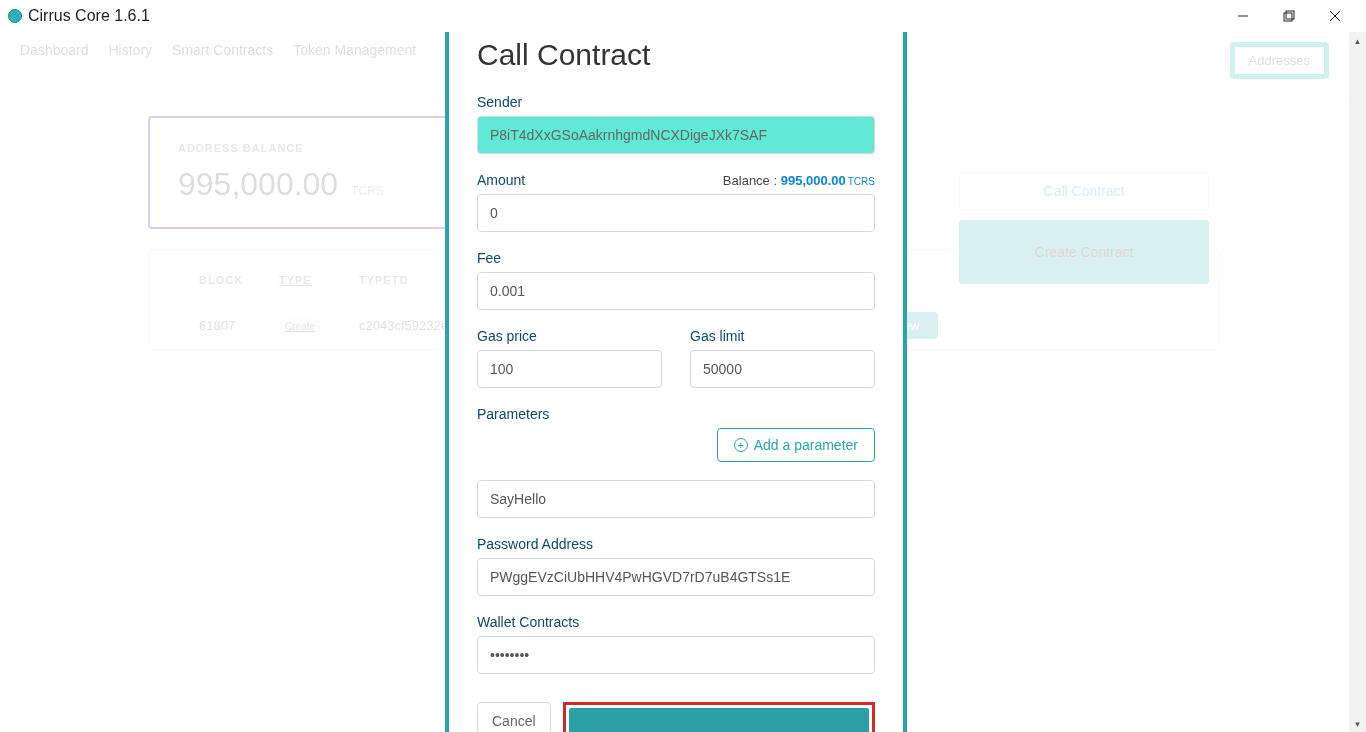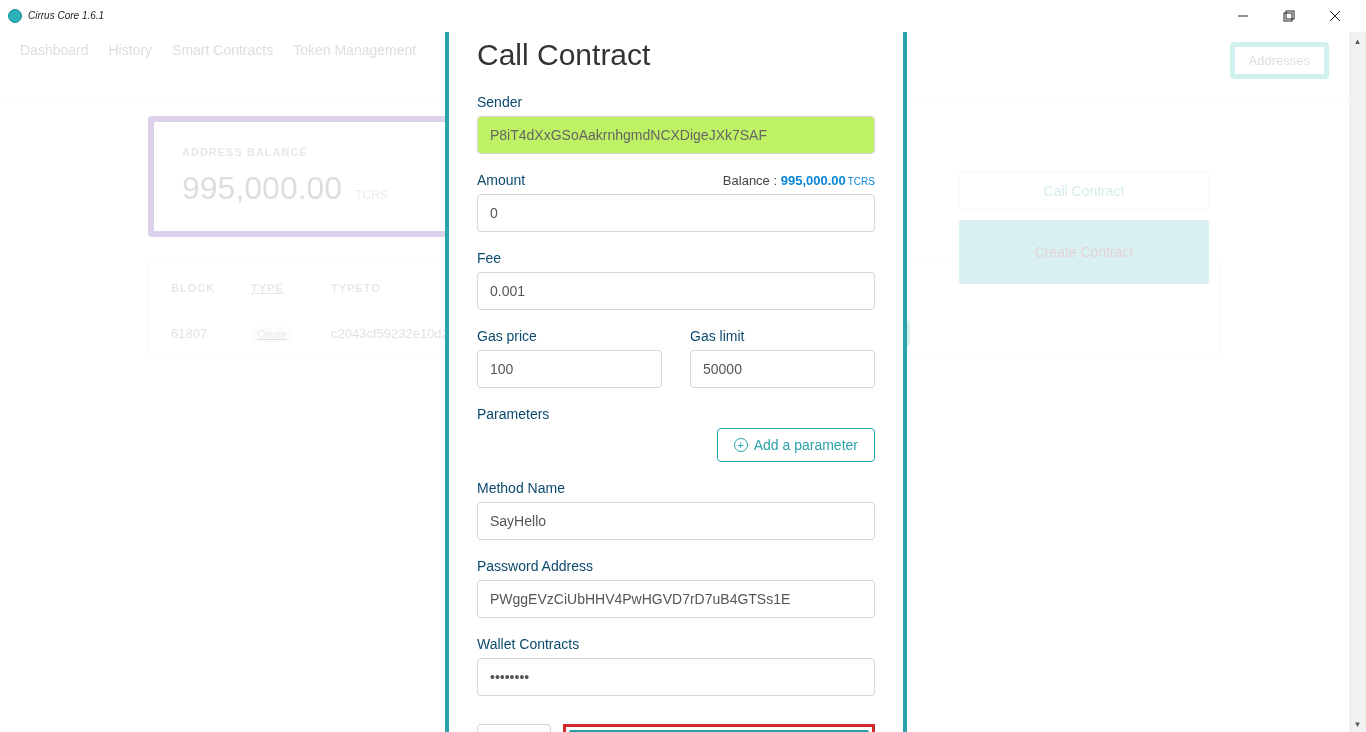--- a/index.html
+++ b/index.html
@@ -1,61 +1,61 @@
 <!DOCTYPE html>
 <html><head>
 <meta charset="utf-8">
 <style>
   * { box-sizing: border-box; margin: 0; padding: 0; }
   html, body { width: 1366px; height: 732px; font-family: "Segoe UI", Arial, sans-serif; background: #fff; overflow: hidden; }
   
   .titlebar { height: 32px; display: flex; align-items: center; padding: 0 8px; background: #fff; border-bottom: 1px solid #fff; }
   .titlebar .app-icon { width: 14px; height: 14px; border-radius: 50%; background: #2bb1b8; border:1px solid #1a8f96; margin-right: 6px; }
-  .titlebar .title { font-size: 10px; color: #222; font-style: italic; }
+  .titlebar .title { font-size: 16px; color: #222; }
   .winctrls { margin-left: auto; display: flex; }
   .winbtn { width: 46px; height: 32px; display:flex; align-items:center; justify-content:center; color:#222; font-size:14px; }
   .winbtn svg { width:12px; height:12px; stroke:#222; fill:none; stroke-width:1; }
   
   .client { position: relative; height: 700px; width: 1366px; }
   .scrolltrack { position:absolute; right:0; top:0; width:17px; height:700px; background:#f1f1f1; }
   .scrolltrack .arrow { height:17px; display:flex; align-items:center; justify-content:center; font-size:9px; color:#555; }
   .content-area { position:absolute; left:0; top:0; right:17px; bottom:0; overflow:hidden; }
   
   .bg-page { position:absolute; inset:0; filter: opacity(1); }
   .bg-overlay { position:absolute; inset:0; background: rgba(255,255,255,0.80); }
   .topnav { padding: 10px 20px; display:flex; gap:20px; align-items:flex-start; color:#555; font-size:14px; }
   .topnav .spacer { flex:1; }
   .btn-out { border:5px solid #14b8a6; padding:6px 14px; border-radius:4px; font-size:13px; }
   .divider { height:1px; background:#e8e8e8; margin:8px 0; }
   .panel { margin: 18px auto 0 148px; width: 1072px; }
-  .balance-card { border:6px solid #4c1d95; border-radius:4px; padding:24px 28px; width:560px; }
+  .balance-card { border:2px solid #4c1d95; border-radius:4px; padding:24px 28px; width:560px; }
   .balance-label { font-size:11px; letter-spacing:1px; color:#888; font-weight:600; }
   .balance-amount { font-size:32px; color:#555; font-weight:400; margin-top:12px; }
   .balance-amount .ccy { font-size:12px; color:#999; margin-left:4px; }
   .side-actions { position:absolute; right:140px; top:140px; width:250px; display:flex; flex-direction:column; gap:10px; }
   .btn-outline { border:1px solid #ddd; border-radius:3px; padding:10px; text-align:center; font-size:14px; color:#2a9fa6; background:#fff; }
   .btn-primary-dim { background:#44b5bc; color:#7f1d1d; border-radius:3px; padding:24px; text-align:center; font-size:14px; }
   .table-card { border:1px solid #e6e6e6; border-radius:4px; margin-top:20px; width:1072px; padding:0; }
   .thead { display:flex; padding:24px 22px 16px; font-size:11px; letter-spacing:1px; color:#888; font-weight:600; }
   .thead > div, .trow > div { flex:0 0 auto; }
-  .col-block{width:80px;} .col-type{width:80px;text-decoration:underline;} .col-hash{flex:1;} .col-to{width:120px;} .col-amt{width:120px; text-align:right;} .col-gas{width:120px; text-align:right;} .col-act{width:90px; text-align:right;}
+  .col-block{width:80px;margin-left:28px;} .col-type{width:80px;text-decoration:underline;} .col-hash{flex:1;} .col-to{width:120px;} .col-amt{width:120px; text-align:right;} .col-gas{width:120px; text-align:right;} .col-act{width:90px; text-align:right;}
   .trow { display:flex; align-items:center; padding:16px 22px; font-size:13px; color:#666; }
   .badge-sm { font-size:10px; padding:2px 6px; border-radius:3px; background:#eee; color:#888; }
   .btn-view { background:#44b5bc; color:#fff; border-radius:4px; padding:6px 18px; font-size:13px; }
 
   
   .modal { position:absolute; left:445px; top:-10px; width:462px; background:#fff; border-left:4px solid #2aa3ab; border-right:4px solid #2aa3ab; padding: 10px 28px 0 28px; }
   .modal h1 { font-size:30px; font-weight:400; color:#333; margin: 6px 0 22px; }
   .flabel { font-size:14px; color:#0c4a6e; margin-bottom:6px; display:block; }
   .flabel-row { display:flex; justify-content:space-between; align-items:baseline; margin-bottom:6px; }
   .bal-text { font-size:13px; color:#444; }
   .bal-text .num { color:#0a85d8; font-weight:600; }
   .bal-text .ccy2 { font-size:10px; color:#0a85d8; margin-left:2px; }
   .finput { width:100%; height:38px; border:1px solid #d6d6d6; border-radius:4px; padding:0 12px; font-size:14px; color:#555; background:#fff; }
-  .finput[readonly] { background:#bef264; color:#666; }
+  .finput[readonly] { background:#5eead4; color:#666; }
   .frow { margin-bottom:18px; }
   .frow2 { display:flex; gap:28px; margin-bottom:18px; }
   .frow2 > div { flex:1; }
   .paramrow { display:flex; justify-content:flex-end; margin-top:6px; }
   .btn-addparam { border:1px solid #2aa3ab; color:#2aa3ab; background:#fff; border-radius:4px; padding:8px 16px; font-size:14px; display:flex; align-items:center; gap:6px; }
   .btn-addparam .plus { width:14px; height:14px; border:1.5px solid #2aa3ab; border-radius:50%; display:flex; align-items:center; justify-content:center; font-size:11px; line-height:1; }
   .modal-footer { display:flex; gap:12px; margin-top:28px; padding-bottom:0; }
   .btn-cancel { border:1px solid #d6d6d6; border-top-left-radius:4px; border-top-right-radius:4px; padding:10px 14px; font-size:14px; color:#666; background:#fff; height:32px; overflow:hidden; }
   .btn-submit-wrap { flex:1; border:3px solid #d02a2a; border-bottom:0; padding:3px 3px 0 3px; }
   .btn-submit { width:100%; background:#2a9fa6; color:#fff; border:none; height:28px; font-size:14px; border-radius:2px; overflow:hidden; display:flex; align-items:flex-end; justify-content:center; padding-bottom:0; }
@@ -174,21 +174,20 @@
         <label class="flabel">Parameters</label>
         <div class="paramrow">
           <button class="btn-addparam" type="button">
             <span class="plus">+</span>
             <span>Add a parameter</span>
           </button>
         </div>
       </div>
 
       <div class="frow">
-        <label class="flabel">Method Name</label>
         <input class="finput" value="SayHello" style="">
       </div>
 
       <div class="frow">
         <label class="flabel">Password Address</label>
         <input class="finput" value="PWggEVzCiUbHHV4PwHGVD7rD7uB4GTSs1E" style="">
       </div>
 
       <div class="frow">
         <label class="flabel">Wallet Contracts</label>

